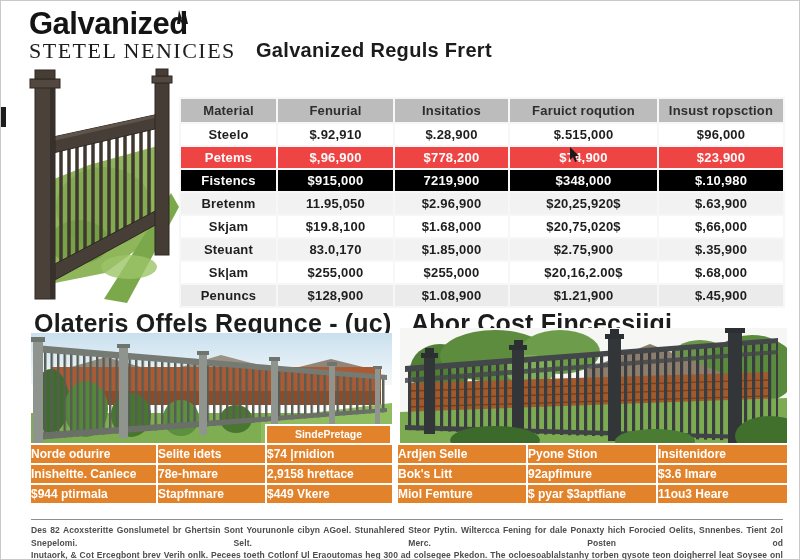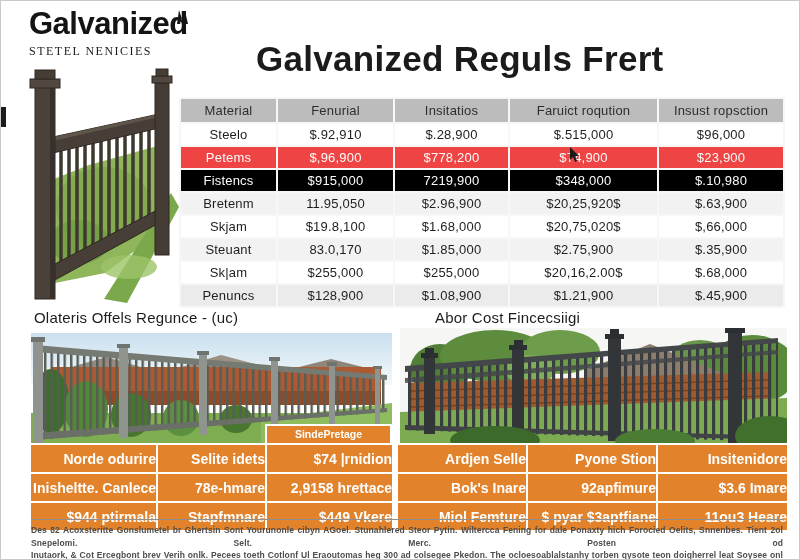--- a/index.html
+++ b/index.html
@@ -4,60 +4,60 @@
 <style>
   * { margin:0; padding:0; box-sizing:border-box; }
   html,body { background:#fff; }
   body { font-family:"Liberation Sans", sans-serif; }
   .canvas { position:relative; width:800px; height:560px; background:#ffffff;
             border:1px solid #c9c9c9; overflow:hidden; }
 
   
   .logo { position:absolute; left:28px; top:6px; }
   .logo-title { font-size:31px; font-weight:800; letter-spacing:-0.5px; color:#141414; line-height:34px; }
-  .logo-sub { font-family:"Liberation Serif", serif; font-size:12px; letter-spacing:1.5px;
+  .logo-sub { font-family:"Liberation Serif", serif; font-size:22px; letter-spacing:1.5px;
               color:#1d1d1d; line-height:20px; }
   .logo-mark { position:absolute; left:176px; top:8px; }
   .edge-mark { position:absolute; left:0; top:106px; width:5px; height:20px; background:#1c1c1c; }
   .main-heading { position:absolute; left:255px; top:38px; width:420px; text-align:left;
-                  font-size:35px; font-weight:800; letter-spacing:0.3px; color:#1b1b1b; }
+                  font-size:20px; font-weight:800; letter-spacing:0.3px; color:#1b1b1b; }
 
   
   .price-table { position:absolute; left:178px; top:96px; width:604px; border-collapse:collapse;
                  table-layout:fixed; border:1px solid #c2c2c2; }
   .price-table td { border:2px solid #f7f7f7; text-align:center; vertical-align:middle;
-                    font-size:13px; font-weight:400; height:23px; white-space:nowrap;
+                    font-size:13px; font-weight:700; height:23px; white-space:nowrap;
                     overflow:hidden; color:#1e1e1e; letter-spacing:0.2px; }
   .price-table tr.hdr td { background:#bcbcbc; color:#2e2e2e; height:25px; }
   tr.r-white td { background:#ffffff; }
   tr.r-gmid td { background:#ef4444; color:#fcfcfc; }
   tr.r-gdark td { background:#000000; color:#fcfcfc; }
   tr.r-light td { background:#f2f2f2; }
   tr.r-light2 td { background:#ebebeb; }
   .cursor-overlay { position:absolute; left:568px; top:146px; width:12px; height:16px; }
 
   
-  .section-title { position:absolute; font-size:15px; font-weight:400; color:#1c1c1c; letter-spacing:0.2px; }
+  .section-title { position:absolute; font-size:25px; font-weight:700; color:#1c1c1c; letter-spacing:0.2px; }
   .section-title.left { left:33px; top:308px; }
-  .section-title.right { left:434px; top:308px;text-align:center; }
+  .section-title.right { left:410px; top:308px;text-align:center; }
 
   
   .photo { position:absolute; }
   .photo.left { left:30px; top:332px; width:361px; height:111px; }
   .photo.right { left:399px; top:327px; width:387px; height:117px; }
 
   
   .cost-header { position:absolute; left:264px; top:423px; width:127px; height:36px;
                  background:#e2832b; border:2px solid #ffffff; color:#fff; font-size:10.5px;
                  font-weight:700; text-align:center; line-height:17px; }
   .cost-table { position:absolute; border-collapse:collapse; table-layout:fixed; }
   .cost-table.left { left:28px; top:442px; width:363px; }
   .cost-table.right { left:395px; top:442px; width:391px; }
-  .cost-table td { background:#e2832b; border:2px solid #ffffff; color:#ffffff; font-size:14px;
-                   font-weight:700; text-align:right; height:29px; white-space:nowrap; overflow:hidden; }
+  .cost-table td { background:#e2832b; border:2px solid #ffffff; color:#ffffff; font-size:12px;
+                   font-weight:700; text-align:left; height:20px; white-space:nowrap; overflow:hidden; }
 
   
   .foot-rule { position:absolute; left:30px; top:518px; width:752px; height:1px; background:#8f8f8f; }
   .footnote { position:absolute; left:30px; top:523px; width:752px; color:#4d4d4d;
               font-size:8.5px; font-weight:600; letter-spacing:0.1px; line-height:12.5px; }
   .footnote .fl { text-align:justify; }
   .footnote .fl.just { text-align-last:justify; }
 </style>
 </head>
 <body>
@@ -313,21 +313,21 @@
         <col style="width:130px">
         <col style="width:131px">
       </colgroup>
     <tbody>
         <tr>
       <td>Ardjen Selle</td>
       <td>Pyone Stion</td>
       <td>Insitenidore</td>
     </tr>
     <tr>
-      <td>Bok's Inare</td>
+      <td>Bok's Litt</td>
       <td>92apfimure</td>
       <td>$3.6 Imare</td>
     </tr>
     <tr>
       <td>Miol Femture</td>
       <td>$ pyar $3aptfiane</td>
       <td>11ou3 Heare</td>
     </tr>
   </tbody>
     </table>

